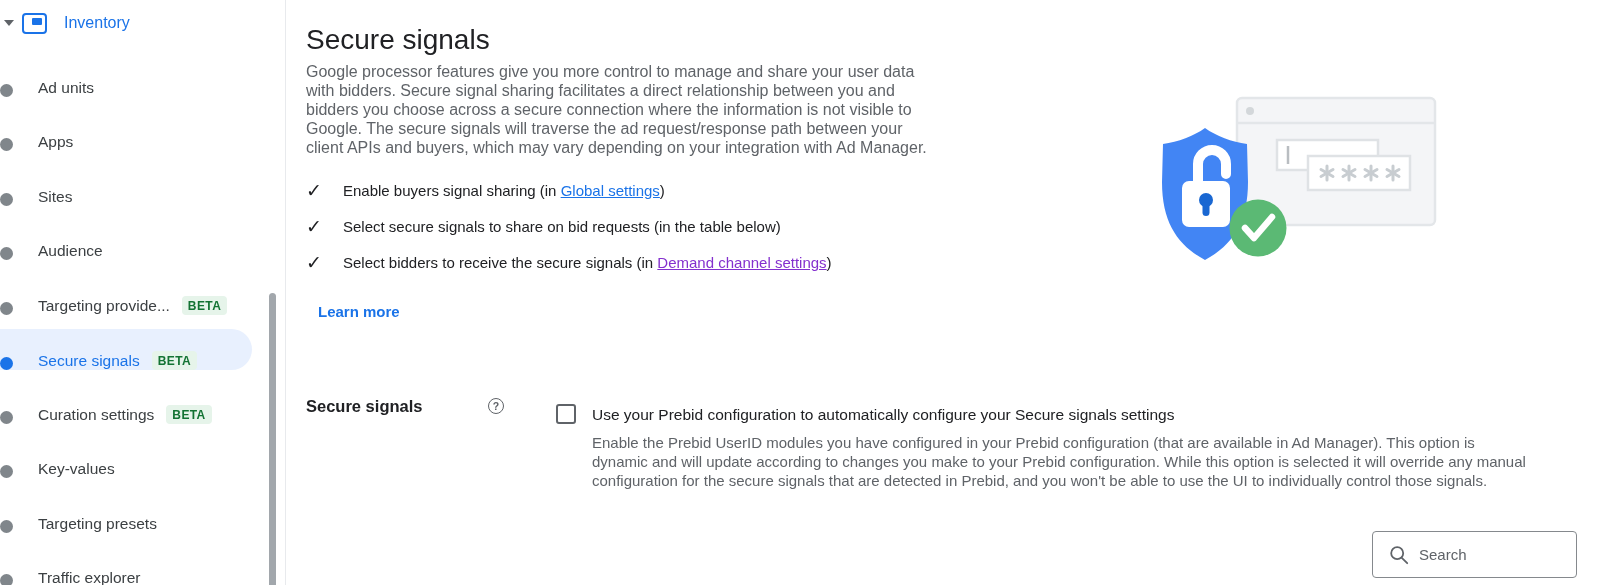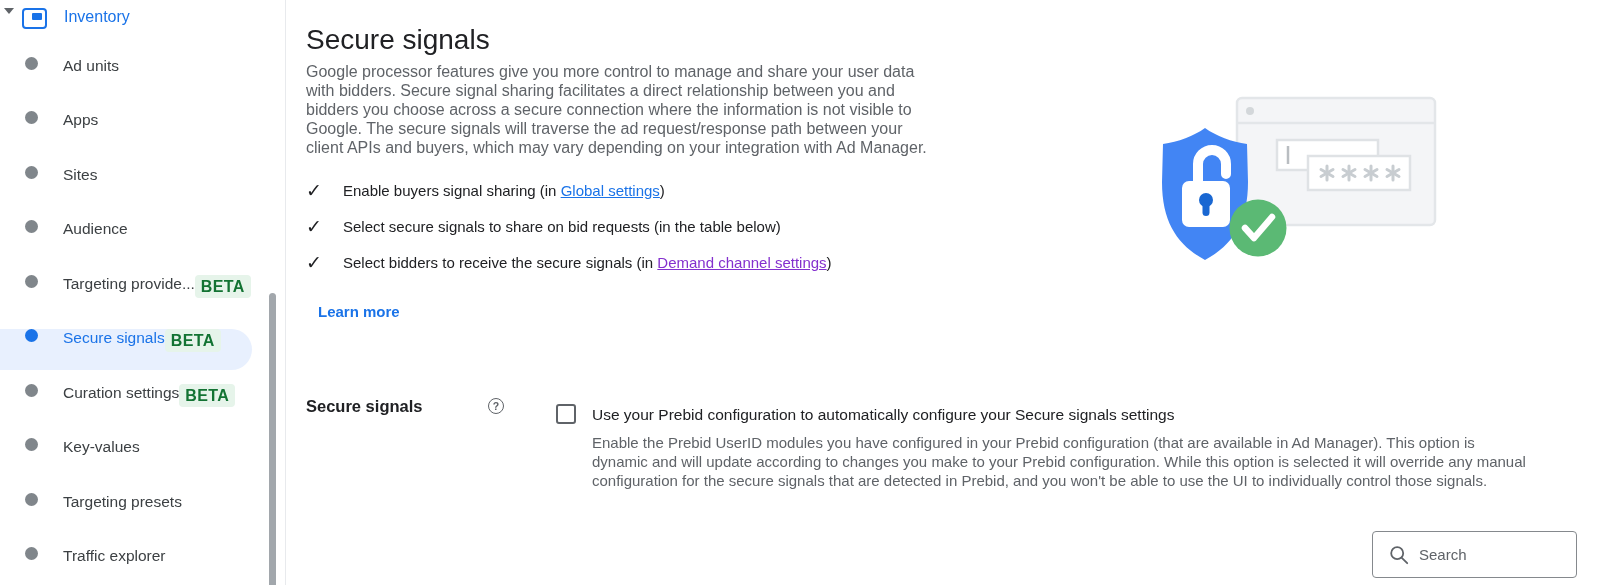--- a/index.html
+++ b/index.html
@@ -2,33 +2,33 @@
 <html><head>
 <meta charset="utf-8">
 <style>
   * { margin:0; padding:0; box-sizing:border-box; }
   html,body { background:#fff; }
   body { font-family:"Liberation Sans", sans-serif; color:#202124; }
   .page { position:relative; width:1600px; height:585px; background:#fff; overflow:hidden; }
 
   
   .sidebar { position:absolute; left:0; top:0; width:286px; height:585px; border-right:1px solid #e8eaed; background:#fff; }
-  .inv-header { position:absolute; left:0; top:8px; height:30px; display:flex; align-items:flex-start; cursor:pointer; }
+  .inv-header { position:absolute; left:0; top:8px; height:30px; display:flex; align-items:center; cursor:pointer; }
   .tri { width:0; height:0; margin-left:4px; border-left:5px solid transparent; border-right:5px solid transparent; border-top:6px solid #5f6368; }
   .inv-icon { position:relative; width:25px; height:21px; margin-left:8px; border:2px solid #1a73e8; border-radius:4px; background:#fff; }
   .inv-icon .inv-inner { position:absolute; right:3px; top:3px; width:10px; height:7px; background:#1a73e8; border-radius:1px; }
   .inv-label { margin-left:17px; font-size:16px; color:#1a73e8; }
 
-  .nav-item { position:absolute; left:0; height:40px; display:flex; align-items:flex-start; padding-left:25px; cursor:pointer; }
+  .nav-item { position:absolute; left:0; height:40px; display:flex; align-items:flex-end; cursor:pointer; }
   .bullet { width:13px; height:13px; border-radius:50%; background:#80868b; flex:0 0 13px; }
   .nav-label { margin-left:25px; font-size:15.5px; color:#3c4043; white-space:nowrap; }
   .nav-item.selected { width:252px; height:41px; background:#e8f0fe; border-radius:0 20.5px 20.5px 0; }
   .nav-item.selected .bullet { background:#1a73e8; }
   .nav-item.selected .nav-label { color:#1a73e8; }
-  .beta { padding:3px 6px 2px; border-radius:4px; background:#e6f4ea; color:#137333; font-size:16px; font-weight:700; letter-spacing:.4px; }
+  .beta { margin-left:12px; padding:3px 6px 2px; border-radius:4px; background:#e6f4ea; color:#137333; font-size:12px; font-weight:700; letter-spacing:.4px; }
   .scrollbar { position:absolute; left:269px; top:293px; width:7px; height:320px; border-radius:4px; background:#a2a7ac; }
 
   
   .page-title { position:absolute; left:306px; top:22px; font-size:28px; font-weight:400; color:#202124; line-height:36px; }
   .desc { position:absolute; left:306px; top:62px; width:624px; font-size:16px; line-height:19px; color:#5f6368; }
 
   .checklist { position:absolute; left:306px; top:172px; width:700px; }
   .check-row { height:36px; display:flex; align-items:center; }
   .checkmark { width:22px; font-size:19px; color:#202124; flex:0 0 22px; }
   .check-text { margin-left:15px; font-size:15px; color:#202124; }

